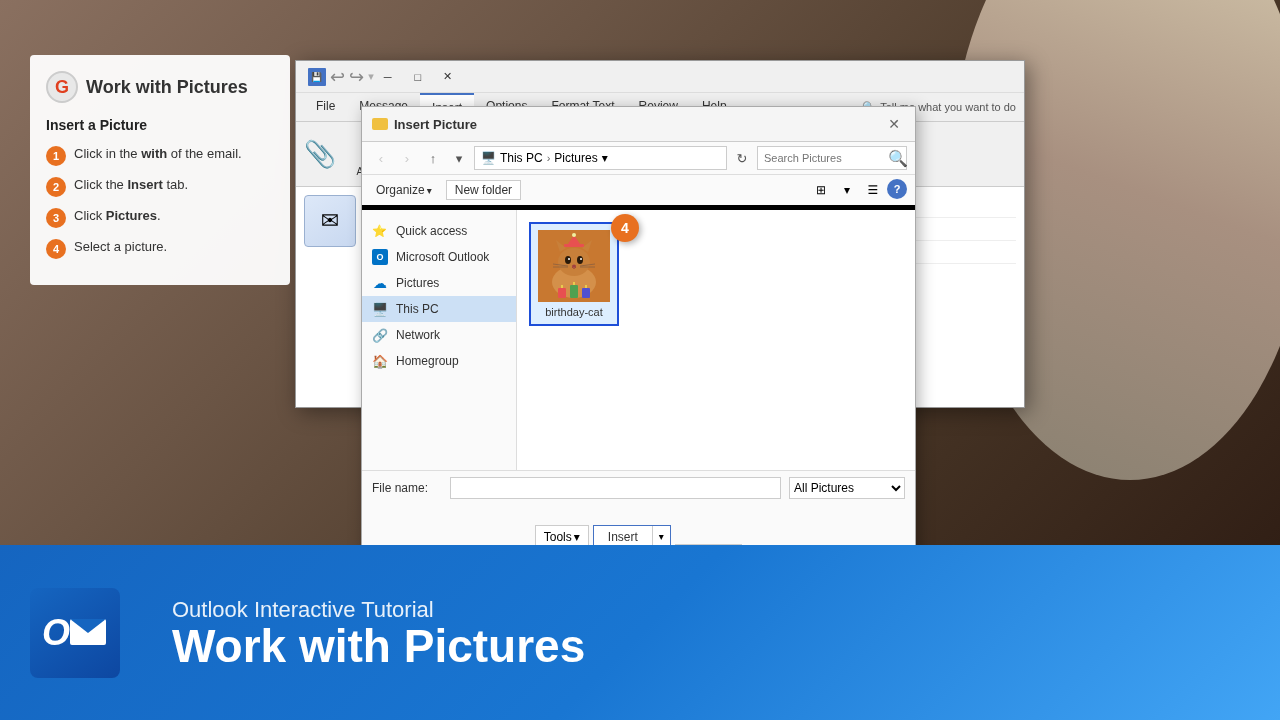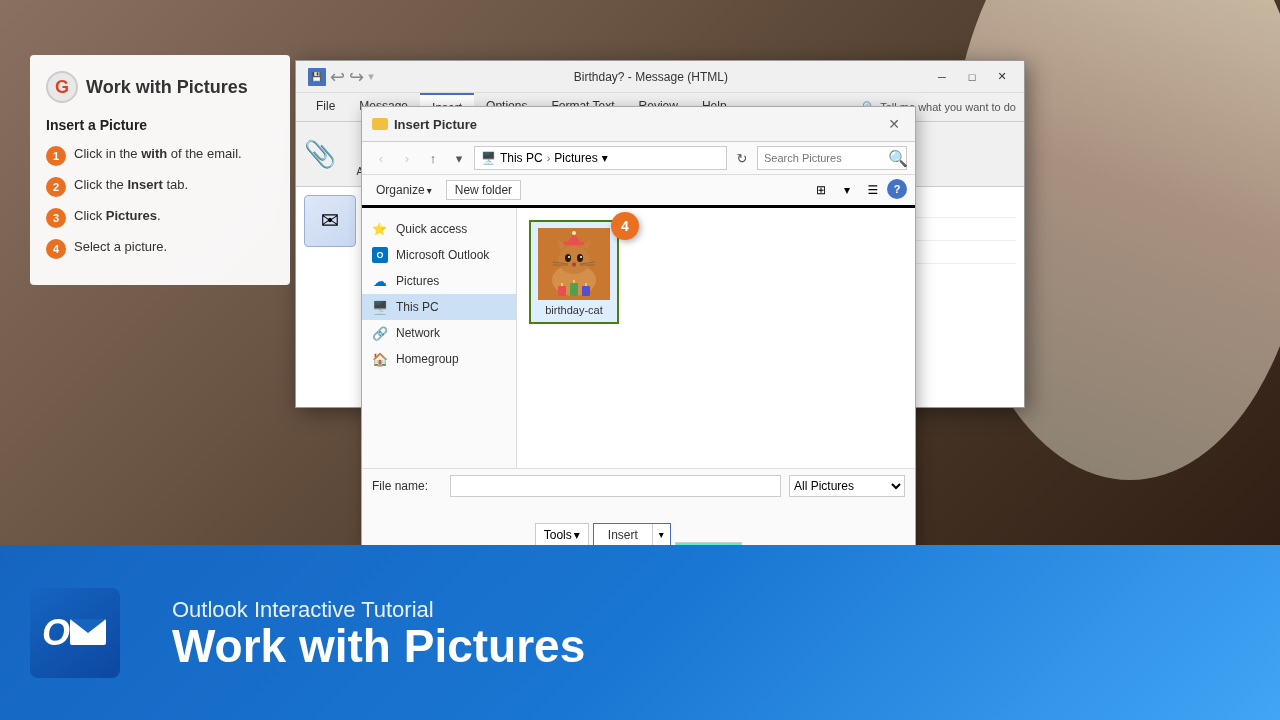--- a/index.html
+++ b/index.html
@@ -258,21 +258,21 @@
       font-size: 11px;
       width: 120px;
       color: #999;
     }
 
     
     .dialog-toolbar {
       display: flex;
       align-items: center;
       padding: 4px 8px;
-      border-bottom: 3px solid #000000;
+      border-bottom: 5px solid #000000;
       background: #fafafa;
       gap: 8px;
     }
 
     .organize-btn {
       font-size: 12px;
       color: #333;
       cursor: pointer;
       display: flex; align-items: center; gap: 2px;
       padding: 2px 6px;
@@ -362,21 +362,21 @@
       background: white;
     }
 
     .file-item {
       display: inline-flex;
       flex-direction: column;
       align-items: center;
       width: 90px;
       cursor: pointer;
       padding: 6px;
-      border: 2px solid #4d7c0f;
+      border: 2px solid #1d4ed8;
       background: #ddeeff;
     }
 
     .file-thumbnail {
       width: 72px;
       height: 72px;
       overflow: hidden;
       display: flex;
       align-items: center;
       justify-content: center;
@@ -641,21 +641,20 @@
 
 <div class="outlook-window">
 
   <div class="window-titlebar">
     <div style="display:flex;align-items:center;gap:4px;padding-left:4px;">
       <div style="width:18px;height:18px;background:#4472c4;border-radius:1px;display:flex;align-items:center;justify-content:center;color:white;font-size:9px;font-weight:bold;">💾</div>
       <span style="font-size:18px;color:#888;">↩</span>
       <span style="font-size:18px;color:#888;">↪</span>
       <span style="font-size:11px;color:#aaa;">▾</span>
     </div>
-    <div class="window-title">Birthday? - Message (HTML)</div>
     <div class="win-controls">
       <button class="win-btn">─</button>
       <button class="win-btn">□</button>
       <button class="win-btn close">✕</button>
     </div>
   </div>
 
   <div class="ribbon-tabs">
     <div class="ribbon-tab">File</div>
     <div class="ribbon-tab">Message</div>

